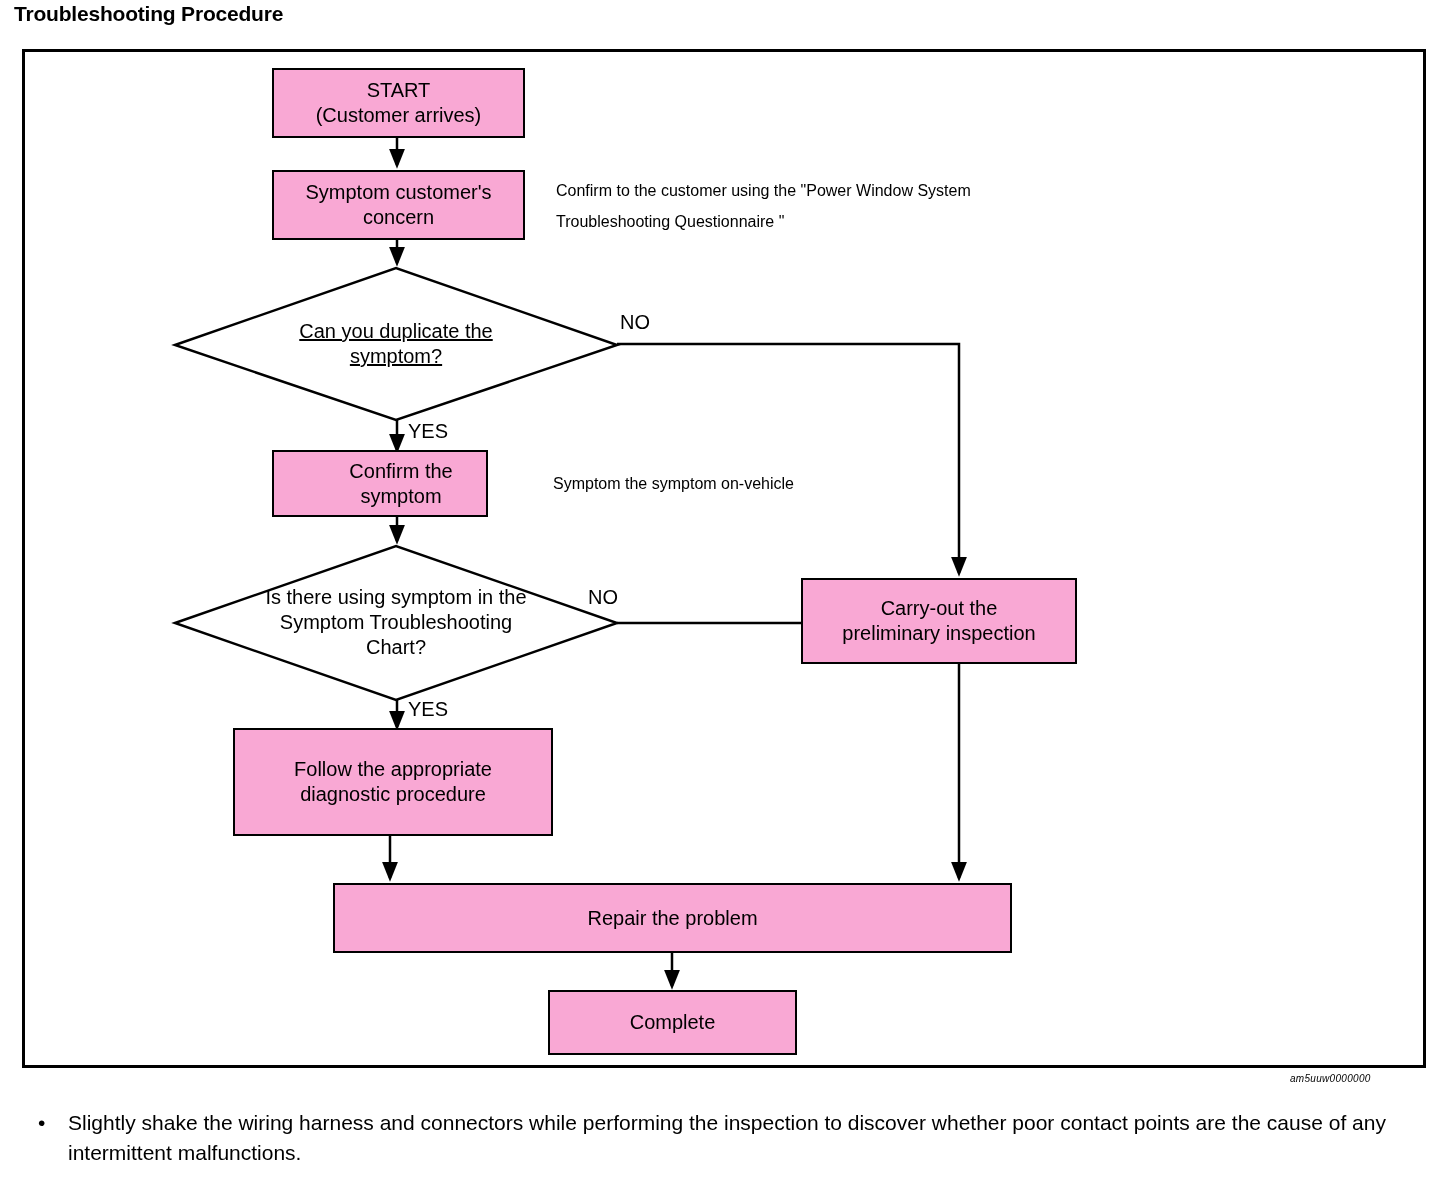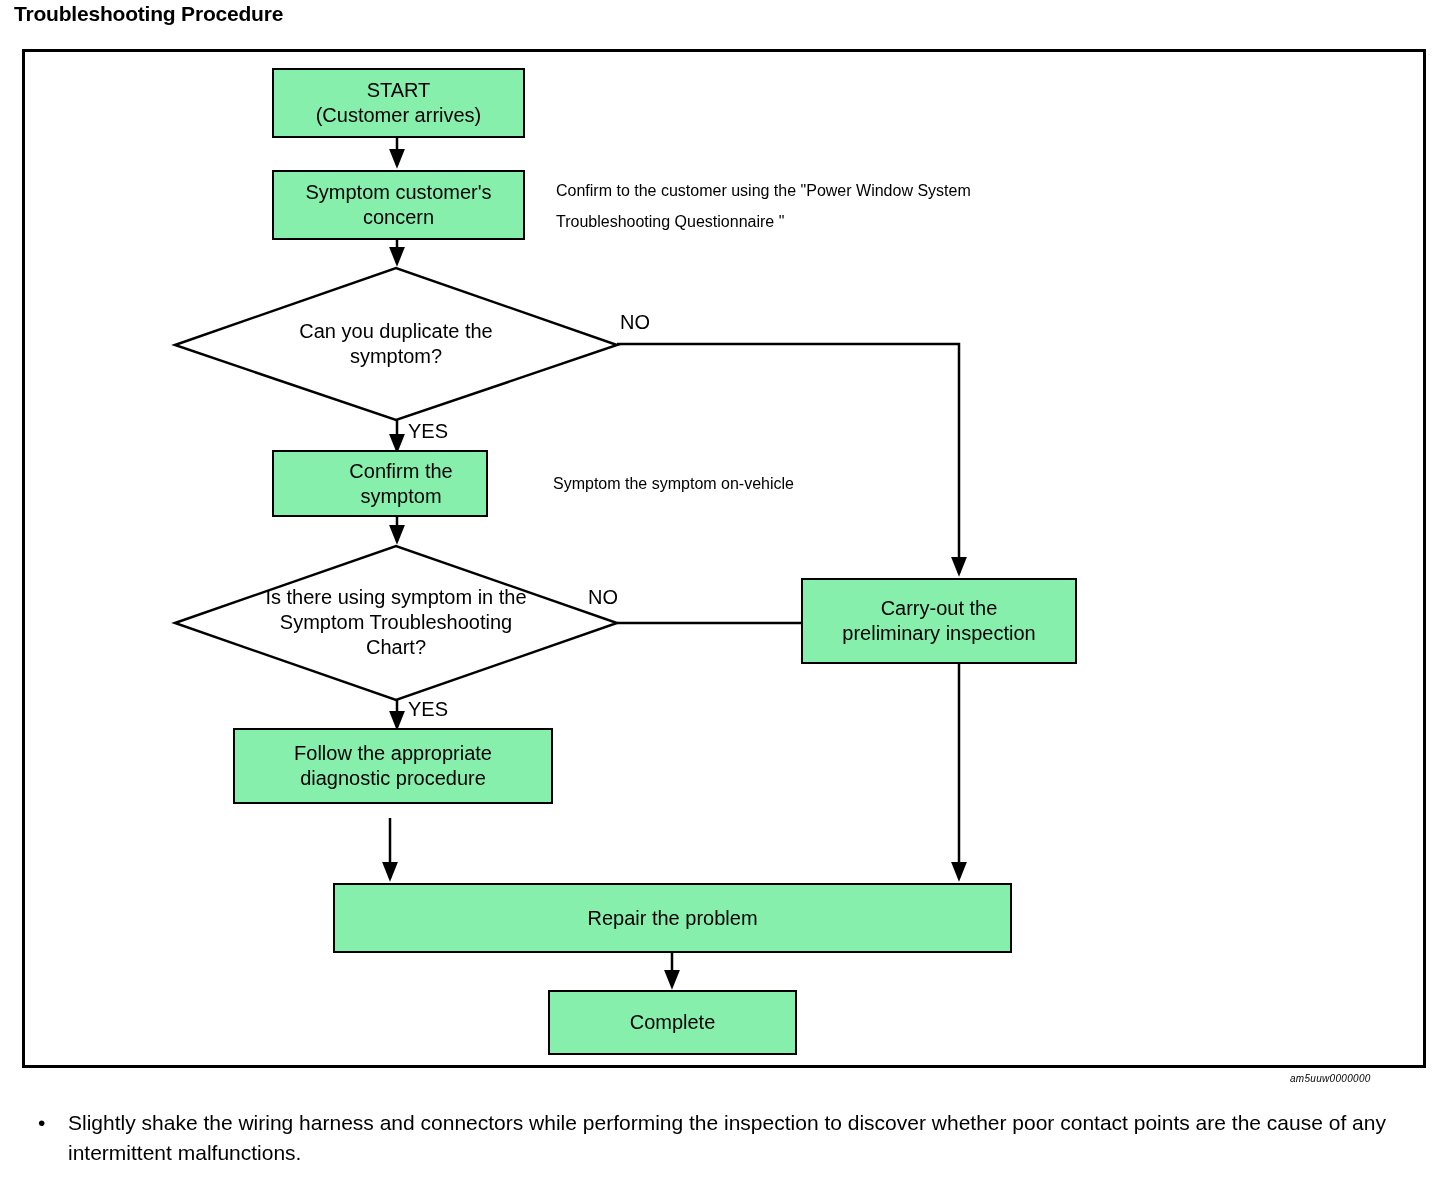--- a/index.html
+++ b/index.html
@@ -35,21 +35,21 @@
   #flow-svg {
     position: absolute;
     left: 0;
     top: 0;
     width: 1456px;
     height: 1184px;
   }
   .box {
     position: absolute;
     border: 2.5px solid #000;
-    background: #86efac;
+    background: #f9a8d4;
     box-sizing: border-box;
     display: flex;
     align-items: center;
     justify-content: center;
     text-align: center;
     font-size: 20px;
     line-height: 25px;
     padding: 0 6px;
   }
   .annot {
@@ -138,31 +138,31 @@
 </svg>
 
 <div class="box" style="left: 272px; top: 68px; width: 253px; height: 70px; white-space: pre-line;">START
 (Customer arrives)</div>
 
 <div class="box" style="left: 272px; top: 170px; width: 253px; height: 70px; white-space: pre-line;">Symptom customer's
 concern</div>
 
 <div class="box" style="left: 272px; top: 450px; width: 216px; height: 67px; white-space: pre-line; padding-left: 48px;">Confirm the symptom</div>
 
-<div class="box" style="left: 233px; top: 728px; width: 320px; height: 76px; white-space: pre-line;">Follow the appropriate
+<div class="box" style="left: 233px; top: 728px; width: 320px; height: 108px; white-space: pre-line;">Follow the appropriate
 diagnostic procedure</div>
 
 <div class="box" style="left: 801px; top: 578px; width: 276px; height: 86px; white-space: pre-line;">Carry-out the
 preliminary inspection</div>
 
 <div class="box" style="left: 333px; top: 883px; width: 679px; height: 70px; white-space: pre-line;">Repair the problem</div>
 
 <div class="box" style="left: 548px; top: 990px; width: 249px; height: 65px; white-space: pre-line;">Complete</div>
 
-<div class="diamond-label" style="left: 216px; top: 319px; width: 360px; white-space: pre-line;">Can you duplicate the
+<div class="diamond-label" style="left: 216px; top: 319px; width: 360px; white-space: pre-line; text-decoration: underline;">Can you duplicate the
 symptom?</div>
 
 <div class="diamond-label" style="left: 216px; top: 585px; width: 360px; white-space: pre-line;">Is there using symptom in the
 Symptom Troubleshooting
 Chart?</div>
 
 <div class="edge-label" style="left:620px; top:311px;">NO</div>
 <div class="edge-label" style="left:408px; top:420px;">YES</div>
 <div class="edge-label" style="left:588px; top:586px;">NO</div>
 <div class="edge-label" style="left:408px; top:698px;">YES</div>

